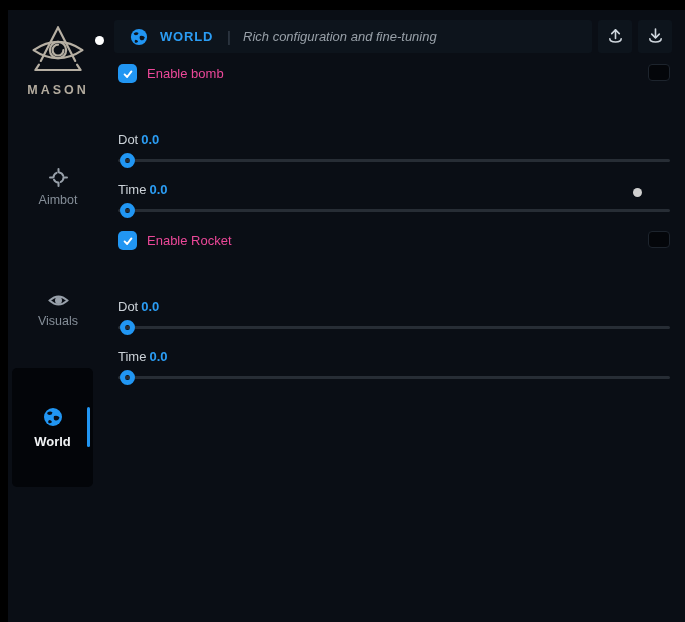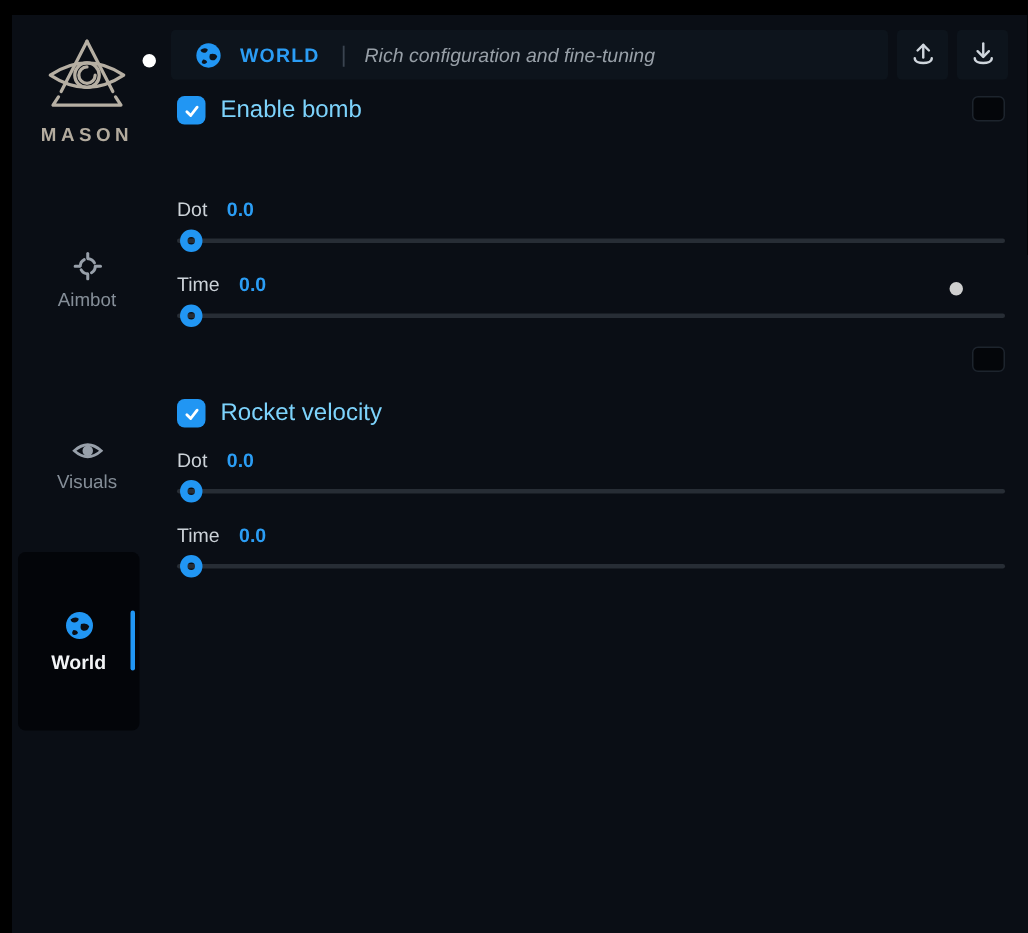--- a/index.html
+++ b/index.html
@@ -46,28 +46,28 @@
              border-radius:3px; display:flex; align-items:center; justify-content:center;
              cursor:pointer; }
   .btn-upload { left:590px; }
   .btn-download { left:630px; }
 
   
   .toggle-row { position:absolute; left:110px; height:19px; display:flex;
                 align-items:center; }
   .checkbox { width:19px; height:19px; border-radius:5px; background:#2196f3;
               display:flex; align-items:center; justify-content:center; cursor:pointer; }
-  .toggle-label { margin-left:10px; color:#7dd3fc; font-size:16px; }
+  .toggle-label { margin-left:10px; color:#ec4899; font-size:13px; }
 
   .swatch { position:absolute; left:640px; width:22px; height:17px;
             background:#04060a; border:1px solid #1d242d; border-radius:4px;
             cursor:pointer; }
 
   .slider-label-row { position:absolute; left:110px; height:15px; display:flex;
-                      gap:13px; align-items:flex-end; }
+                      gap:3px; align-items:flex-end; }
   .slider-name  { color:#ccd2d8; font-size:13px; }
   .slider-value { color:#2b9df4; font-size:13px; font-weight:bold; }
 
   .slider-track { position:absolute; left:110px; right:15px; height:3px;
                   background:#272d35; border-radius:2px; cursor:pointer; }
   .slider-thumb { position:absolute; left:2px; top:-6px; width:15px; height:15px;
                   border-radius:50%; border:5px solid #2196f3; background:transparent;
                   cursor:pointer; }
 
   .cursor-dot { position:absolute; border-radius:50%; }
@@ -185,30 +185,30 @@
     </div>
 
     <div class="slider-label-row" style="top:172px">
       <span class="slider-name">Time</span>
       <span class="slider-value">0.0</span>
     </div>
     <div class="slider-track" style="top:199px">
       <div class="slider-thumb"></div>
     </div>
 
-    <div class="swatch" style="top:221px"></div>
-
-    <div class="toggle-row" style="top:256px">
+    <div class="toggle-row" style="top:221px">
       <div class="checkbox">
         <svg width="12" height="12" viewBox="0 0 14 14">
           <polyline points="3,7.5 6,10.5 11,4" stroke="#fff" stroke-width="2.2" fill="none" stroke-linecap="round" stroke-linejoin="round"></polyline>
         </svg>
       </div>
-      <span class="toggle-label">Rocket velocity</span>
-    </div>
+      <span class="toggle-label">Enable Rocket</span>
+    </div>
+    <div class="swatch" style="top:221px"></div>
+
 
     <div class="slider-label-row" style="top:289px">
       <span class="slider-name">Dot</span>
       <span class="slider-value">0.0</span>
     </div>
     <div class="slider-track" style="top:316px">
       <div class="slider-thumb"></div>
     </div>
 
     <div class="slider-label-row" style="top:339px">

